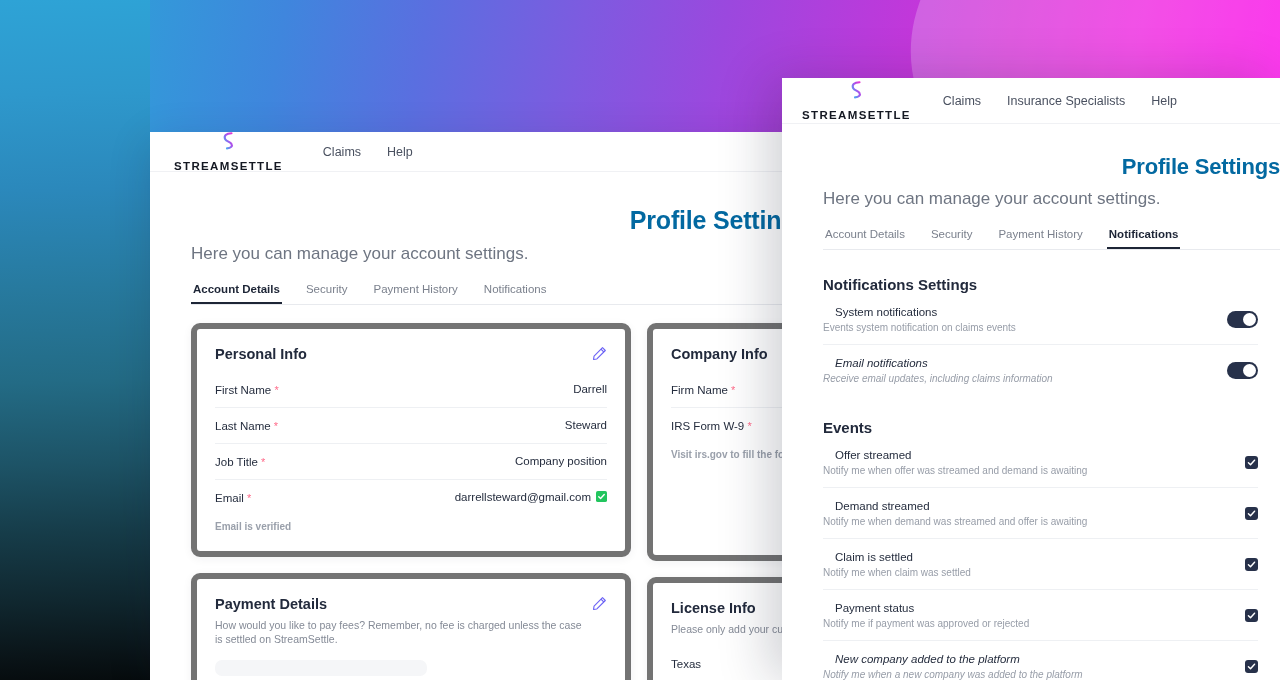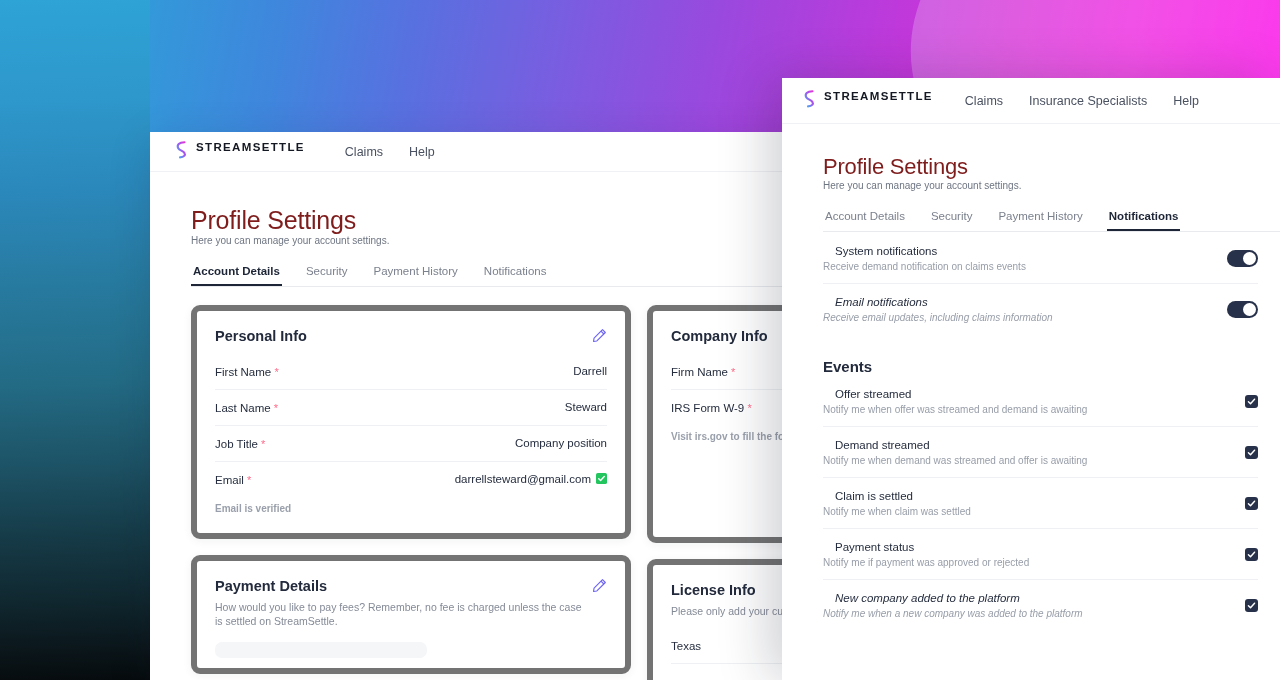--- a/index.html
+++ b/index.html
@@ -45,31 +45,31 @@
     background: #ffffff;
     box-shadow: 0 10px 40px rgba(18,25,45,0.16);
     overflow: hidden;
   }
   .navbar {
     height: 42px; background:#fff; display:flex; align-items:center;
     padding: 0 0 0 24px; border-bottom: 1px solid #f0f1f4;
     gap: 0;
   }
   .win-back .navbar { height: 40px; }
-  .brand { display:flex; align-items:flex-start; gap:7px; }
+  .brand { display:flex; align-items:center; gap:7px;flex-direction:column; }
   .brand-mark { width: 15px; height: 21px; display:block; }
   .brand-text {
     font-size: 11.5px; font-weight: 700; letter-spacing: 1.35px; color: #141822;
   }
   .navlinks { display:flex; align-items:flex-end; gap: 26px; margin-left: 40px; }
   .navlink { font-size: 12.5px; color: #4a5160; cursor:pointer; white-space:nowrap; }
 
   .page-body { padding: 34px 0 0 41px; }
-  .page-title { font-size: 25px; font-weight: 400; color:#7f1d1d; letter-spacing:-0.2px; }
-  .page-sub { font-size: 10px; color:#6e7582; }
+  .page-title { font-size: 25px; font-weight: 700; color:#0369a1; letter-spacing:-0.2px;text-align:right; }
+  .page-sub { font-size: 17px; color:#6e7582; margin-top: 9px; }
 
   .tabs { display:flex; gap: 22px; margin-top: 19px; border-bottom:1px solid #e8eaee; padding-right:41px;}
   .tab { font-size: 11.5px; color:#7b818d; padding: 0 2px 9px 2px; cursor:pointer; white-space:nowrap; }
   .tab.active { color:#1d2536; font-weight:700; box-shadow: inset 0 -2px 0 0 #1d2536; }
 
   .grid { display:flex; gap: 16px; margin-top: 18px; padding-right: 0; }
   .col { display:flex; flex-direction:column; gap: 16px; }
   .col-l { width: 440px; flex: none; }
   .col-r { width: 440px; flex: none; }
 
@@ -320,25 +320,26 @@
       <div class="page-sub">Here you can manage your account settings.</div>
 
       <div class="tabs">
         <span class="tab">Account Details</span>
         <span class="tab">Security</span>
         <span class="tab">Payment History</span>
         <span class="tab active">Notifications</span>
       </div>
 
       <div class="sec">
+        <div class="sec-title">Notifications Settings</div>
 
         <div class="nrow first">
           <div>
             <div class="n-label">System notifications</div>
-            <div class="n-hint">Receive demand notification on claims events</div>
+            <div class="n-hint">Events system notification on claims events</div>
           </div>
           <div class="toggle">
               <div class="knob"></div>
             </div>
         </div>
 
         <div class="nrow last">
           <div>
             <div class="n-label">Email notifications</div>
             <div class="n-hint">Receive email updates, including claims information</div>

